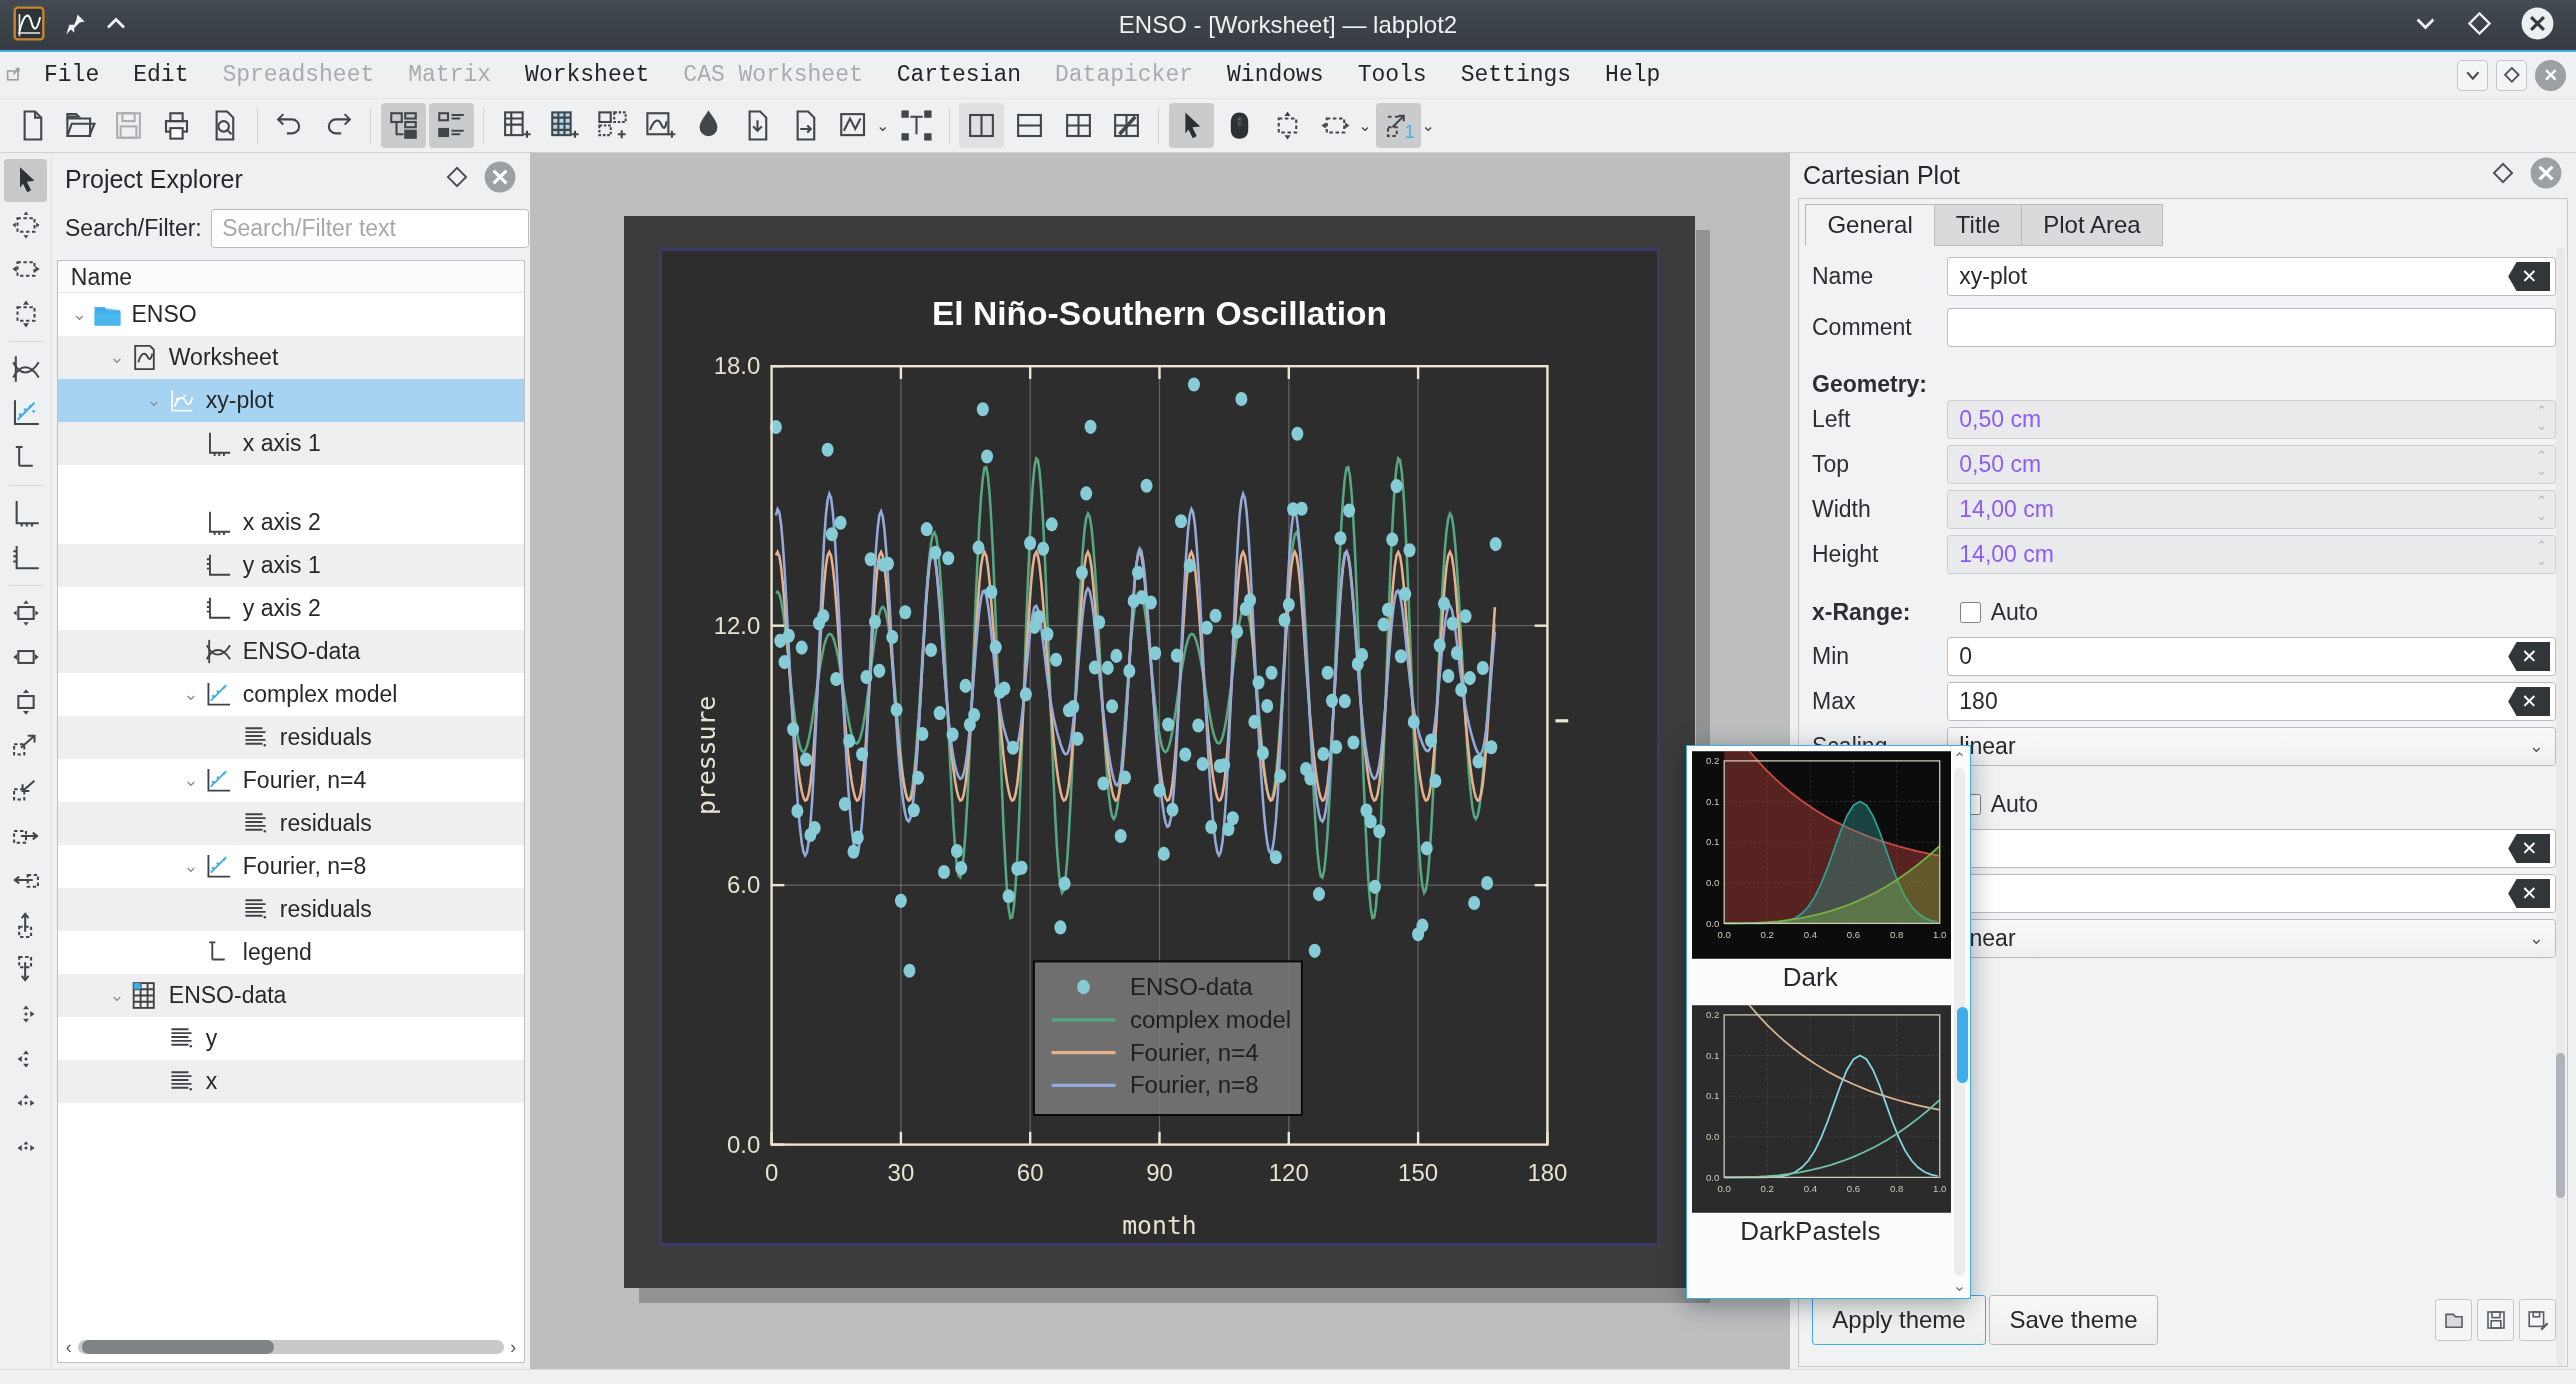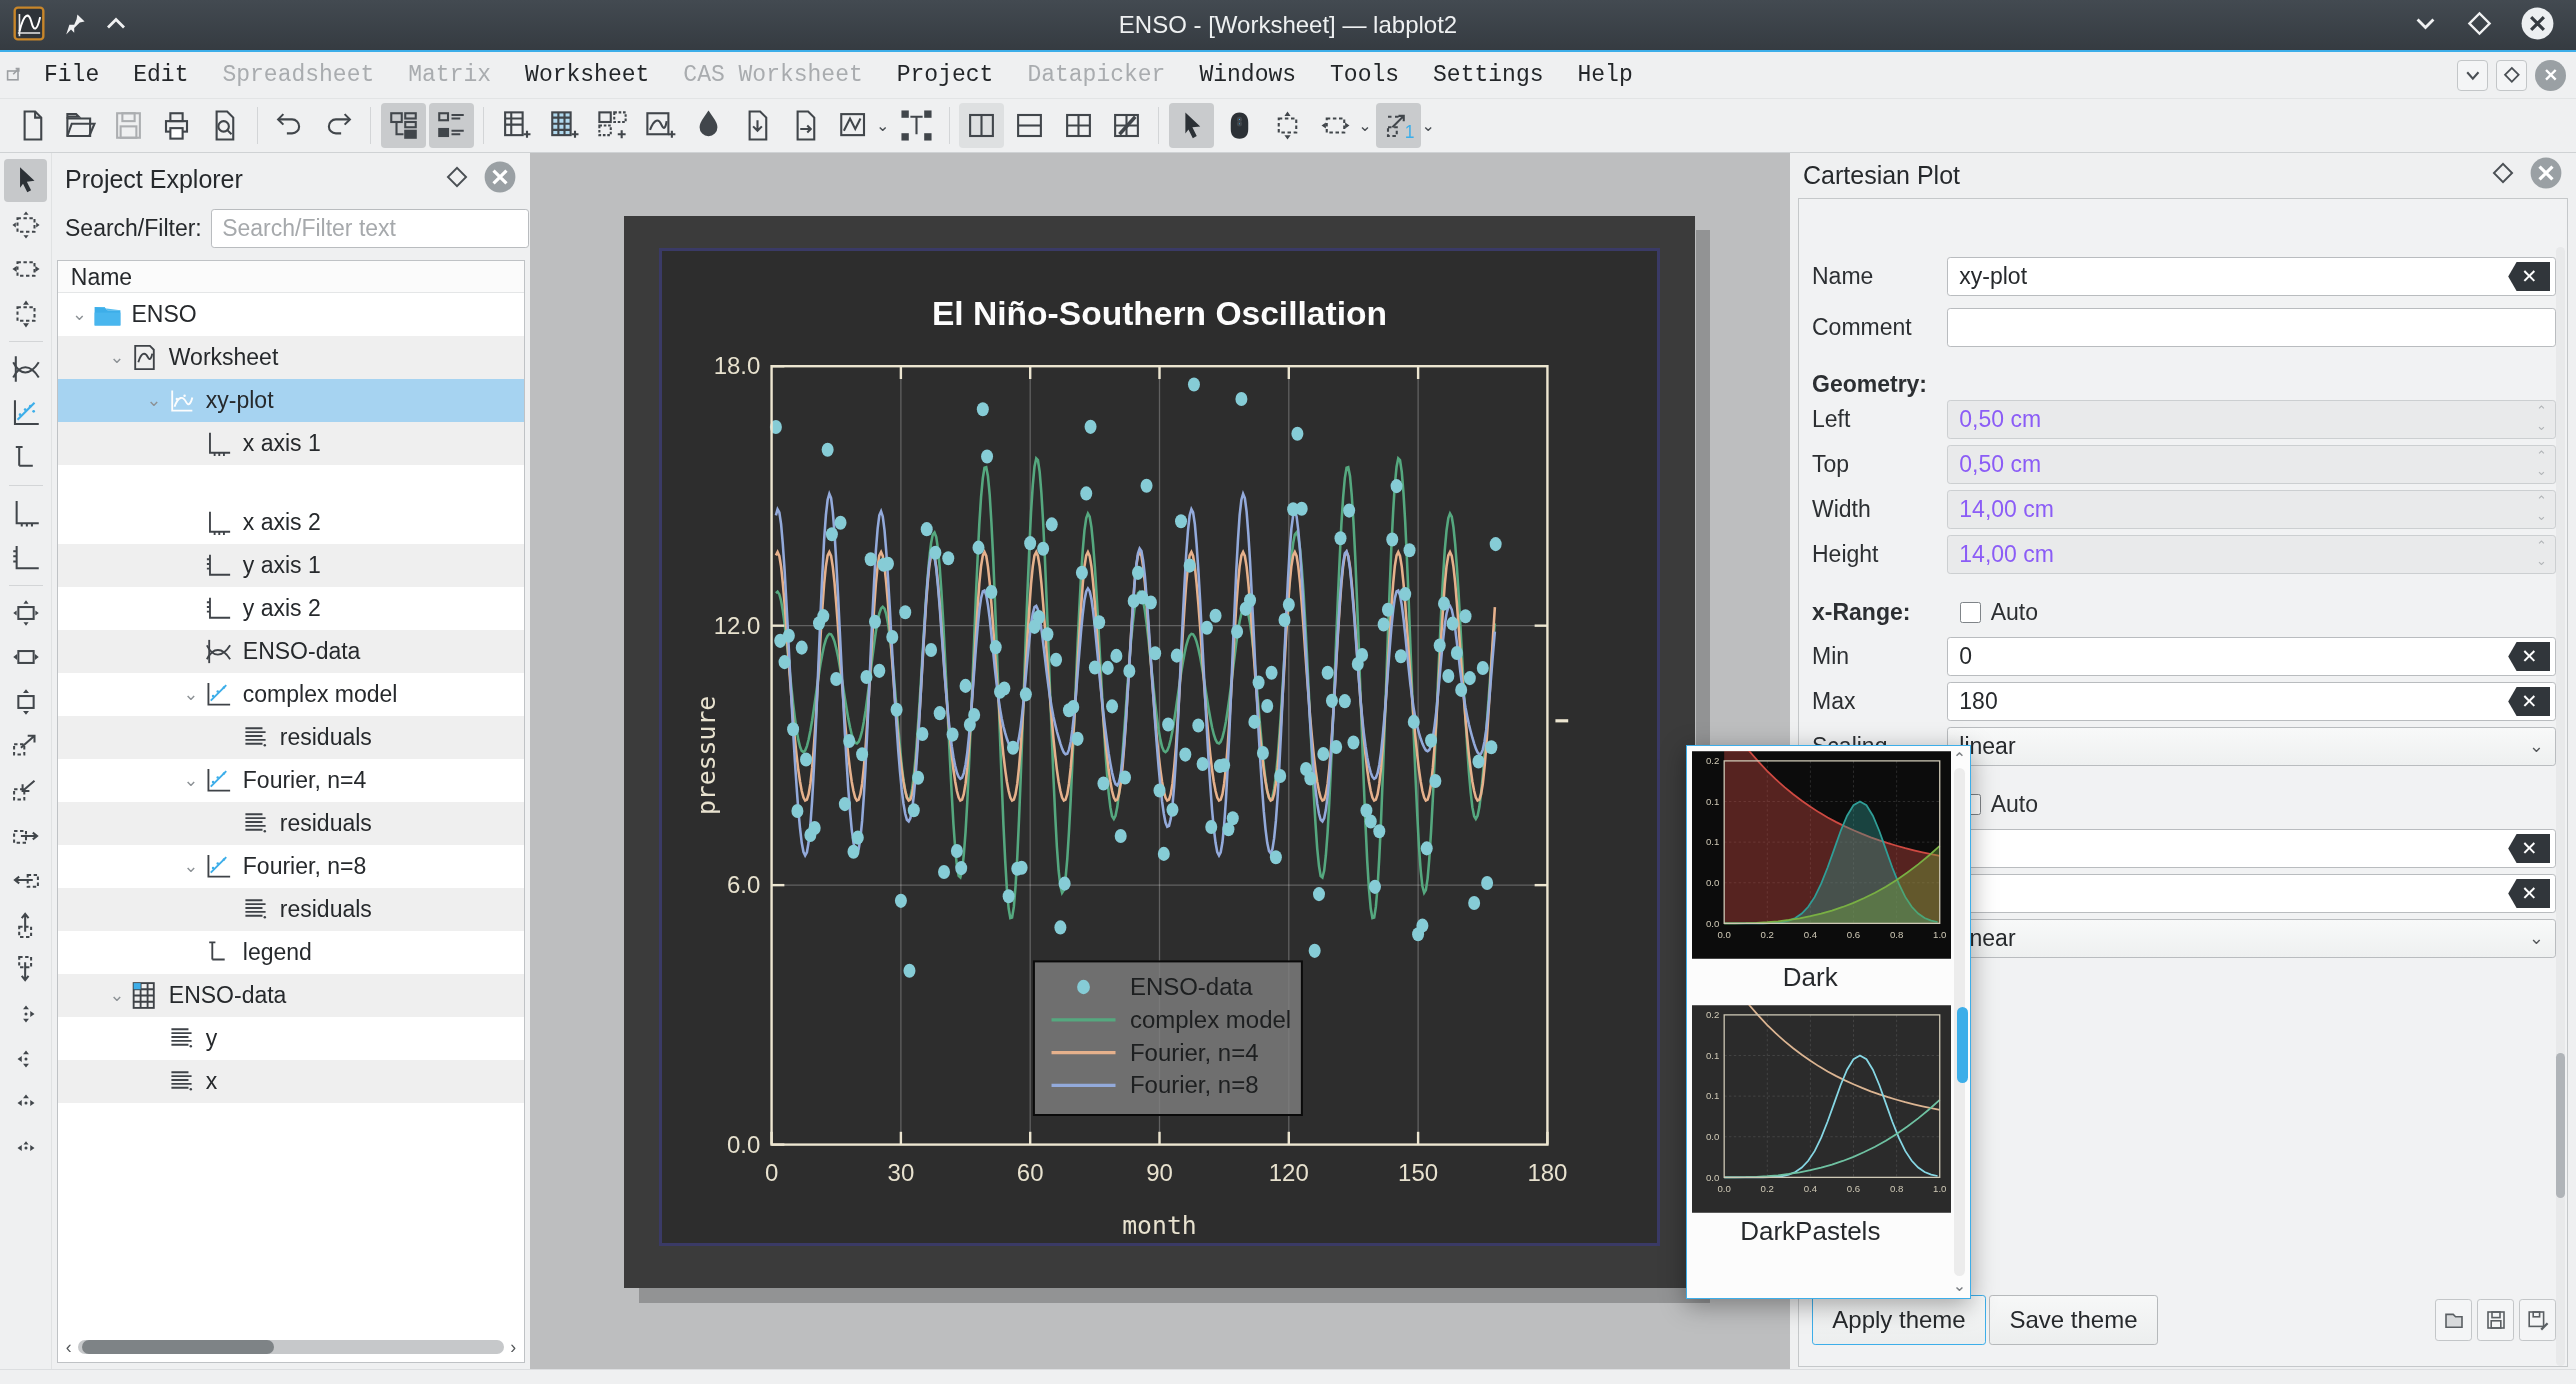--- a/index.html
+++ b/index.html
@@ -170,21 +170,21 @@
           <path d="M9 9 L16 2 M12 2 h4 v4" stroke="#7a7e82" stroke-width="2" fill="none"></path>
         </svg>
     </span>
     <div id="menu-items" style="display:flex;height:100%;">
         <span class="menu-item">File</span>
         <span class="menu-item">Edit</span>
         <span class="menu-item disabled">Spreadsheet</span>
         <span class="menu-item disabled">Matrix</span>
         <span class="menu-item">Worksheet</span>
         <span class="menu-item disabled">CAS Worksheet</span>
-        <span class="menu-item">Project</span>
+        <span class="menu-item">Cartesian</span>
         <span class="menu-item disabled">Datapicker</span>
         <span class="menu-item">Windows</span>
         <span class="menu-item">Tools</span>
         <span class="menu-item">Settings</span>
         <span class="menu-item">Help</span>
       </div>
     <div class="mdi-controls">
       <span class="mdi-ctl">
           <svg width="17.7" height="13" viewBox="0 0 22 16">
             <path d="M4 4 L11 12 L18 4" stroke="#4a4f54" stroke-width="2.6" fill="none"></path>
@@ -1016,20 +1016,25 @@
             </svg>
         </span>
         <span>
           <svg width="34" height="34" viewBox="0 0 42 42">
               <circle cx="21" cy="21" r="19" fill="#9aa0a4"></circle>
               <path d="M13 13 L29 29 M29 13 L13 29" stroke="#fff" stroke-width="4"></path>
             </svg>
         </span>
       </div>
       <div class="props-box">
+        <div class="tabstrip">
+          <div class="tab active">General</div>
+          <div class="tab">Title</div>
+          <div class="tab">Plot Area</div>
+        </div>
 
         <div class="prow" style="top:58px;">
           <span class="plabel">Name</span>
           <div class="pfield">
             <input value="xy-plot" style="">
             <span class="clear-btn">✕</span>
           </div>
         </div>
         <div class="prow" style="top:109px;">
           <span class="plabel">Comment</span>

